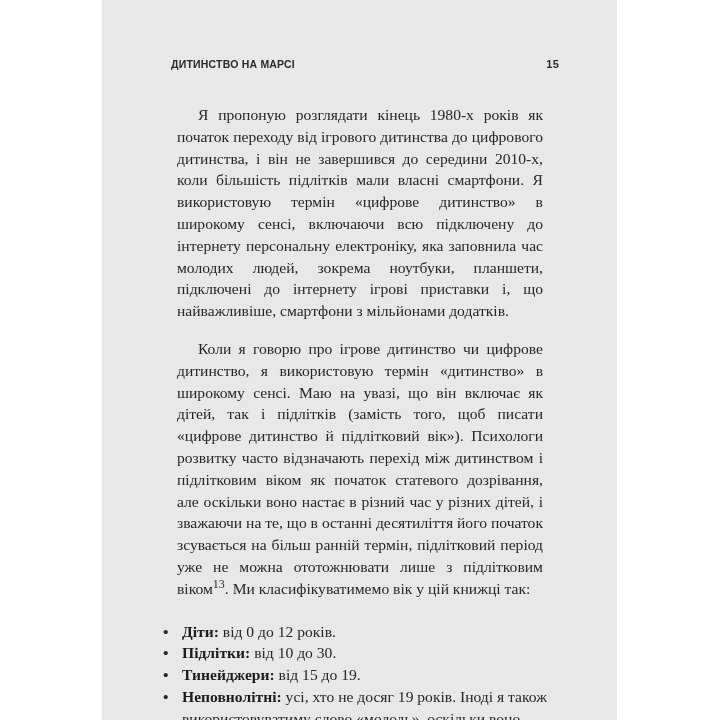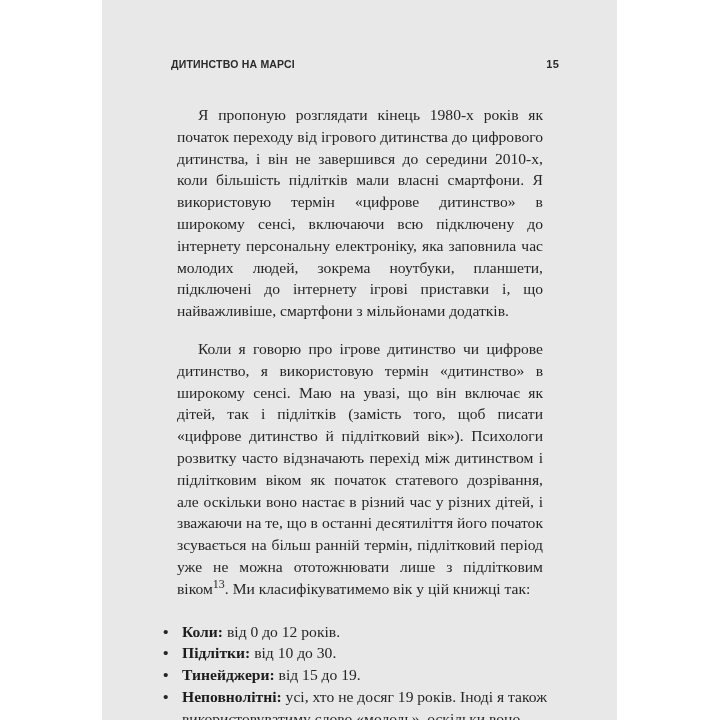--- a/index.html
+++ b/index.html
@@ -82,21 +82,21 @@
   </div>
 
   <div class="body-text">
 
     <p>Я пропоную розглядати кінець 1980-х років як початок переходу від ігрового дитинства до цифрового дитинства, і він не завершився до середини 2010-х, коли більшість підлітків мали власні смартфони. Я використовую термін «цифрове дитинство» в широкому сенсі, включаючи всю підключену до інтернету персональну електроніку, яка заповнила час молодих людей, зокрема ноутбуки, планшети, підключені до інтернету ігрові приставки і, що найважливіше, смартфони з мільйонами додатків.</p>
 
     <p><span>Коли я говорю про ігрове дитинство чи цифрове дитинство, я використовую термін «дитинство» в широкому сенсі. Маю на увазі, що він включає як дітей, так і підлітків (замість того, щоб писати «цифрове дитинство й підлітковий вік»). Психологи розвитку часто відзначають перехід між дитинством і підлітковим віком як початок статевого дозрівання, але оскільки воно настає в різний час у різних дітей, і зважаючи на те, що в останні десятиліття його початок зсувається на більш ранній термін, підлітковий період уже не можна ототожнювати лише з підлітковим віком</span><sup>13</sup><span>. Ми класифікуватимемо вік у цій книжці так:</span></p>
 
     <ul class="bullets">
       <li>
-        <span class="dot">•</span><b>Коли:</b><span> від 0 до 12 років.</span>
+        <span class="dot">•</span><b>Діти:</b><span> від 0 до 12 років.</span>
       </li>
       <li>
         <span class="dot">•</span><b>Підлітки:</b><span> від 10 до 30.</span>
       </li>
       <li>
         <span class="dot">•</span><b>Тинейджери:</b><span> від 15 до 19.</span>
       </li>
       <li>
         <span class="dot">•</span><b>Неповнолітні:</b><span> усі, хто не досяг 19 років. Іноді я також використовуватиму слово «молодь», оскільки воно звучить менш формально й технічно, ніж «неповнолітні».</span>
       </li>

